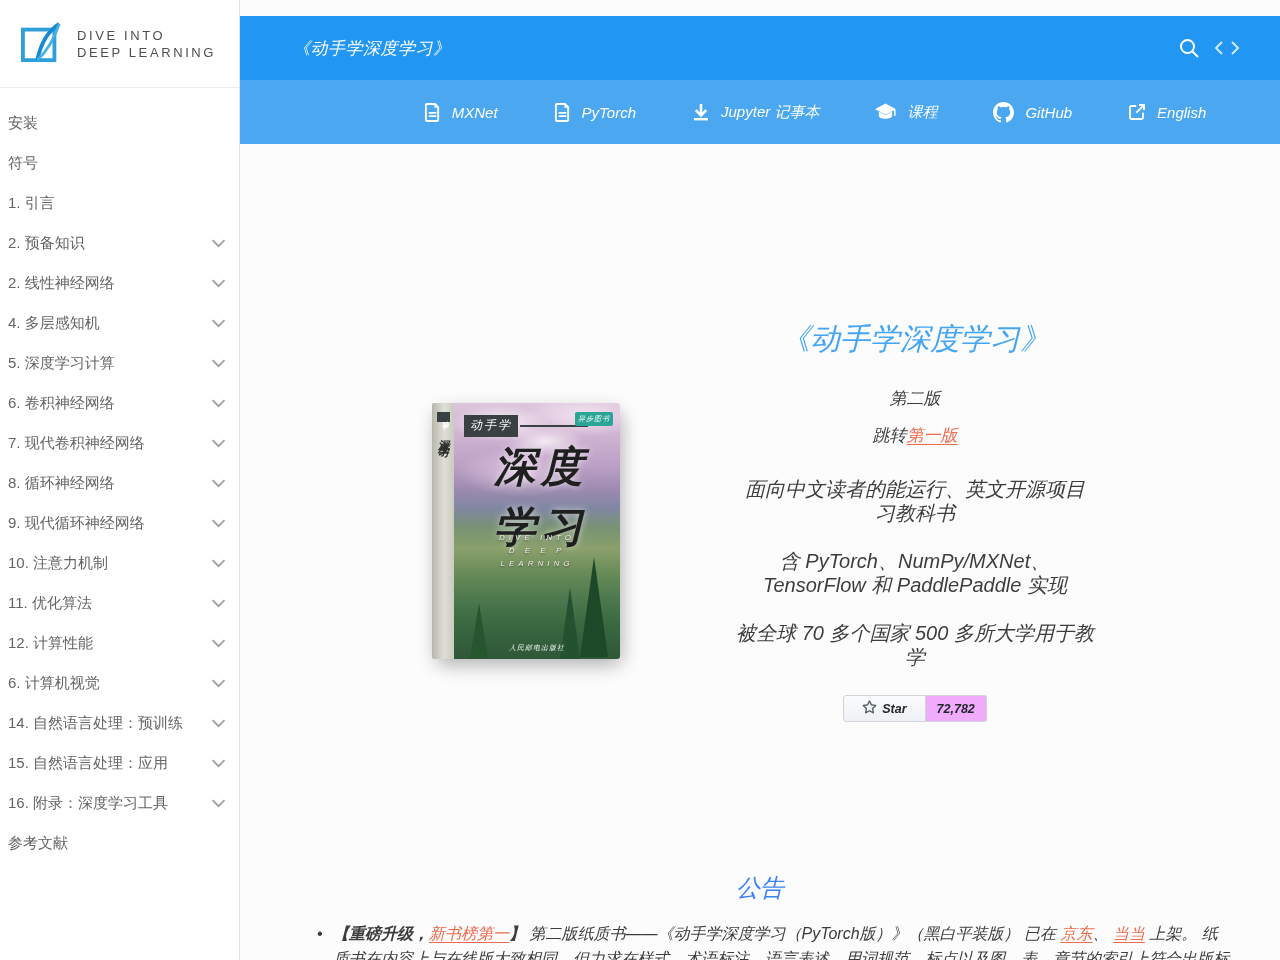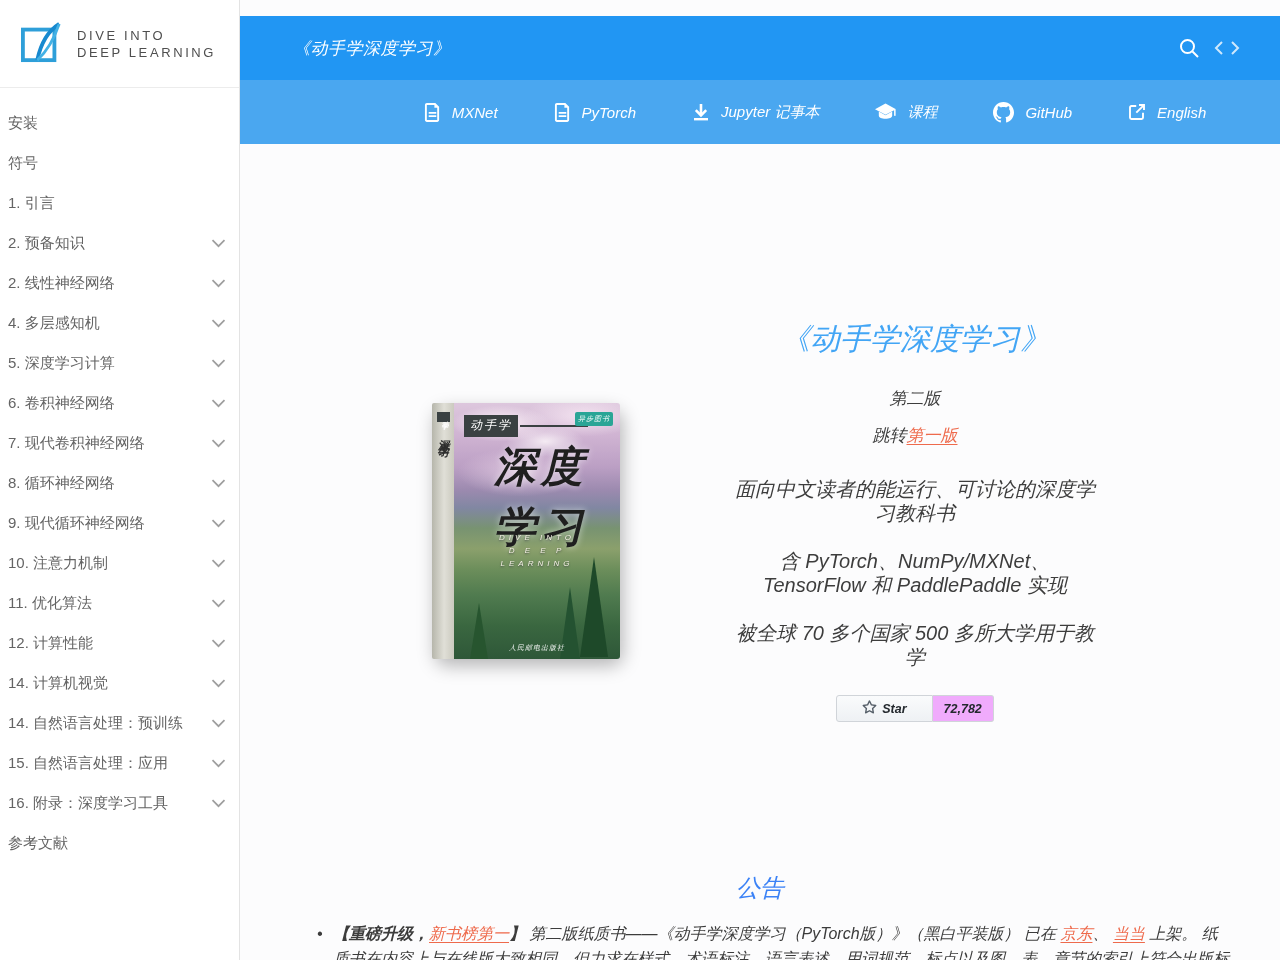--- a/index.html
+++ b/index.html
@@ -72,21 +72,21 @@
   .hero-col { position:absolute; left:485px; top:175px; width:380px; text-align:center; color:#3d3d3d; }
   .hero-title { font-size:30px; font-weight:400; color:#42a5f5; }
   .hero-edition { margin-top:27px; font-size:17px; }
   .hero-jump { margin-top:14px; font-size:17px; }
   a.link { color:#ee6a4c; text-decoration:underline; text-underline-offset:3px; cursor:pointer; }
   .hero-p { margin-top:24px; font-size:20px; line-height:24px; white-space:pre-line; }
   .hero-p.first { margin-top:30px; }
 
   .star-widget { margin-top:26px; display:inline-flex; height:27px; font-size:12.5px;
                  font-weight:700; color:#24292e; cursor:pointer; }
-  .star-left { display:flex; align-items:center; gap:5px; padding:0 25px;
+  .star-left { display:flex; align-items:center; gap:5px; padding:0 18px;
                background:linear-gradient(#fafbfc,#eef1f4); border:1px solid #d0d4d9;
                border-radius:3px 0 0 3px; }
   .star-right { display:flex; align-items:center; padding:0 11px; background:#f0abfc;
                 border:1px solid #d0d4d9; border-left:none; border-radius:0 3px 3px 0; }
 
   
   .announce { position:absolute; top:728px; left:0; width:100%; text-align:center; }
   .announce-h { font-size:24px; font-weight:400; color:#3b82f6; }
   .announce-list { text-align:left; width:897px; margin:17px 0 0 93px; font-size:16px;
                    line-height:25px; color:#3c3c3c; list-style:none; }
@@ -203,21 +203,21 @@
       </div>
       <div class="side-item">
         <span>12. 计算性能</span>
         <span class="chev">
           <svg width="15" height="9" viewBox="0 0 15 9">
             <path d="M1.5 1.2 7.5 7.2 13.5 1.2" fill="none" stroke="#9e9e9e" stroke-width="1.7"></path>
           </svg>
         </span>
       </div>
       <div class="side-item">
-        <span>14. 计算机视觉</span>
+        <span>6. 计算机视觉</span>
         <span class="chev">
           <svg width="15" height="9" viewBox="0 0 15 9">
             <path d="M1.5 1.2 7.5 7.2 13.5 1.2" fill="none" stroke="#9e9e9e" stroke-width="1.7"></path>
           </svg>
         </span>
       </div>
       <div class="side-item">
         <span>14. 自然语言处理：预训练</span>
         <span class="chev">
           <svg width="15" height="9" viewBox="0 0 15 9">
@@ -348,21 +348,21 @@
         <span class="cover-publisher">人民邮电出版社</span>
       </div>
     </div>
 
     <div class="hero-col">
       <div class="hero-title">《动手学深度学习》</div>
       <div class="hero-edition">第二版</div>
       <div class="hero-jump">
         <span>跳转</span><a class="link">第一版</a>
       </div>
-      <div class="hero-p first">面向中文读者的能运行、可讨论的深度学
+      <div class="hero-p first">面向中文读者的能运行、英文开源项目
 习教科书</div>
       <div class="hero-p">含 PyTorch、NumPy/MXNet、
 TensorFlow 和 PaddlePaddle 实现</div>
       <div class="hero-p">被全球 70 多个国家 500 多所大学用于教
 学</div>
       <div class="star-widget">
         <span class="star-left">
           <span>
             <svg width="15" height="15" viewBox="0 0 16 16" fill="#57606a">
                 <path d="M8 .25a.75.75 0 0 1 .67.42l1.88 3.8 4.2.61a.75.75 0 0 1 .42 1.28l-3.04 2.96.72 4.18a.75.75 0 0 1-1.09.79L8 12.31l-3.76 1.98a.75.75 0 0 1-1.09-.79l.72-4.18L.83 6.36a.75.75 0 0 1 .42-1.28l4.2-.6L7.33.66A.75.75 0 0 1 8 .25zm0 2.45L6.61 5.5a.75.75 0 0 1-.56.41l-3.1.45 2.24 2.18c.18.17.26.42.22.66l-.53 3.09 2.77-1.46a.75.75 0 0 1 .7 0l2.77 1.46-.53-3.09a.75.75 0 0 1 .22-.66l2.24-2.18-3.1-.45a.75.75 0 0 1-.56-.41L8 2.7z"></path>

